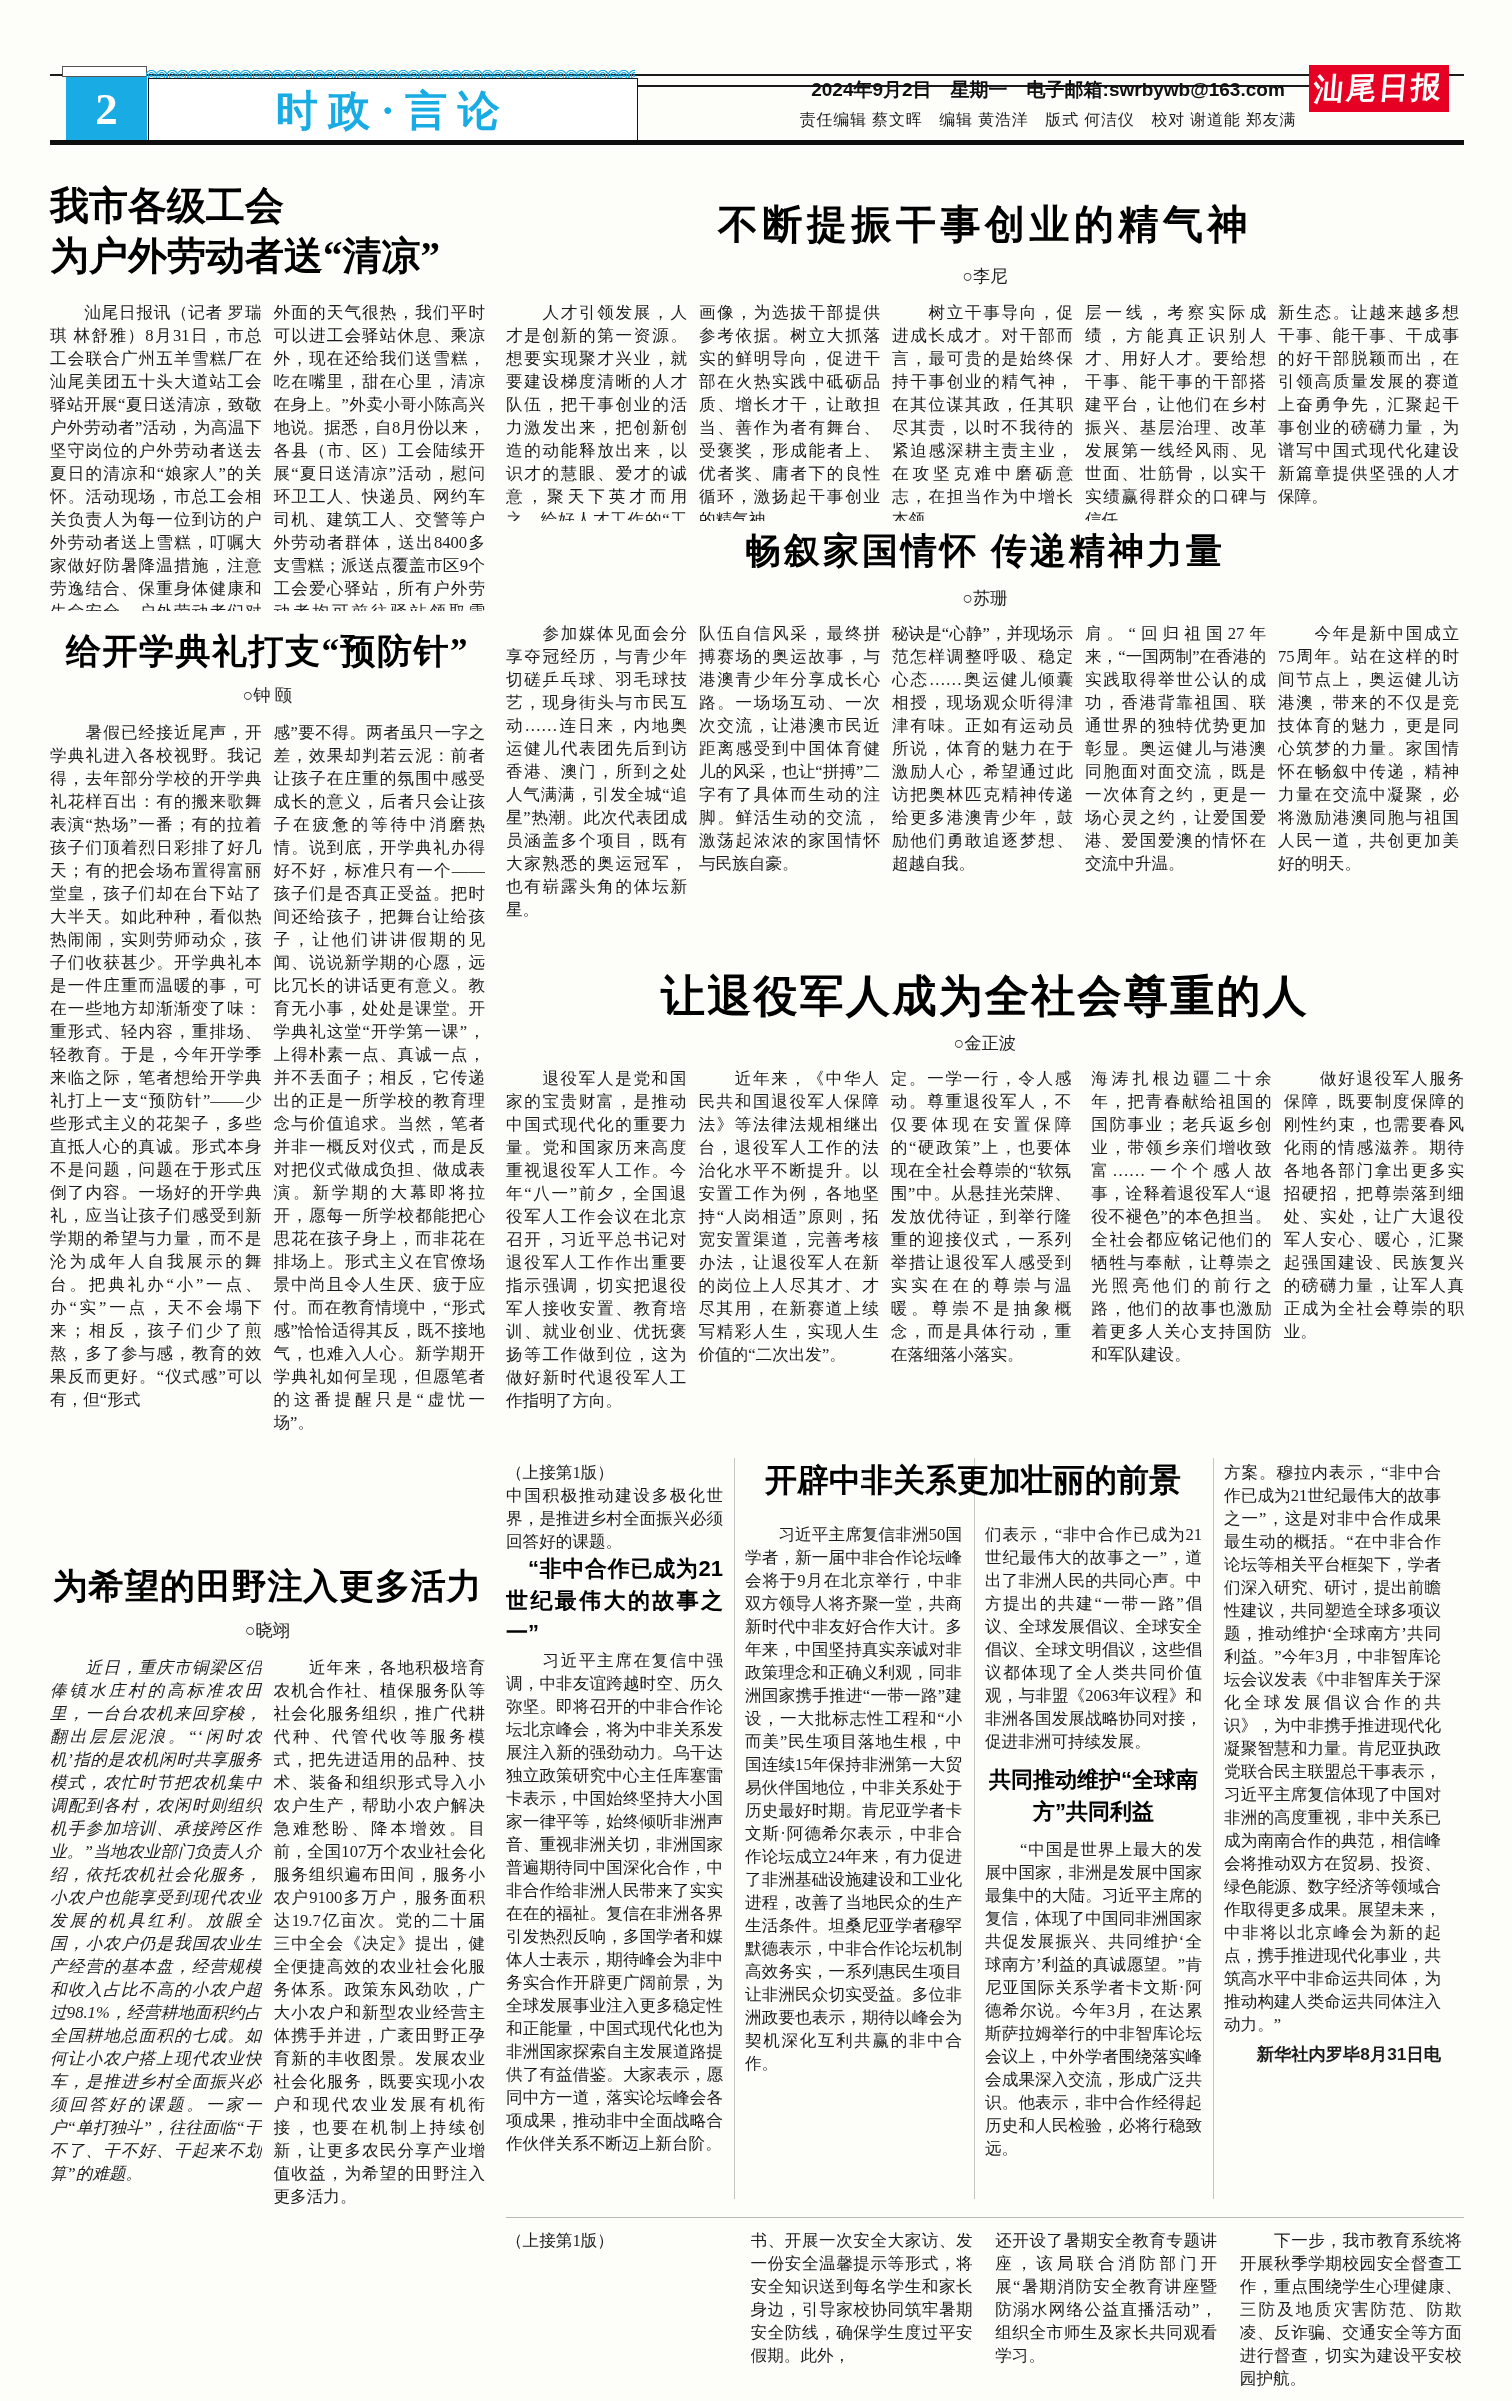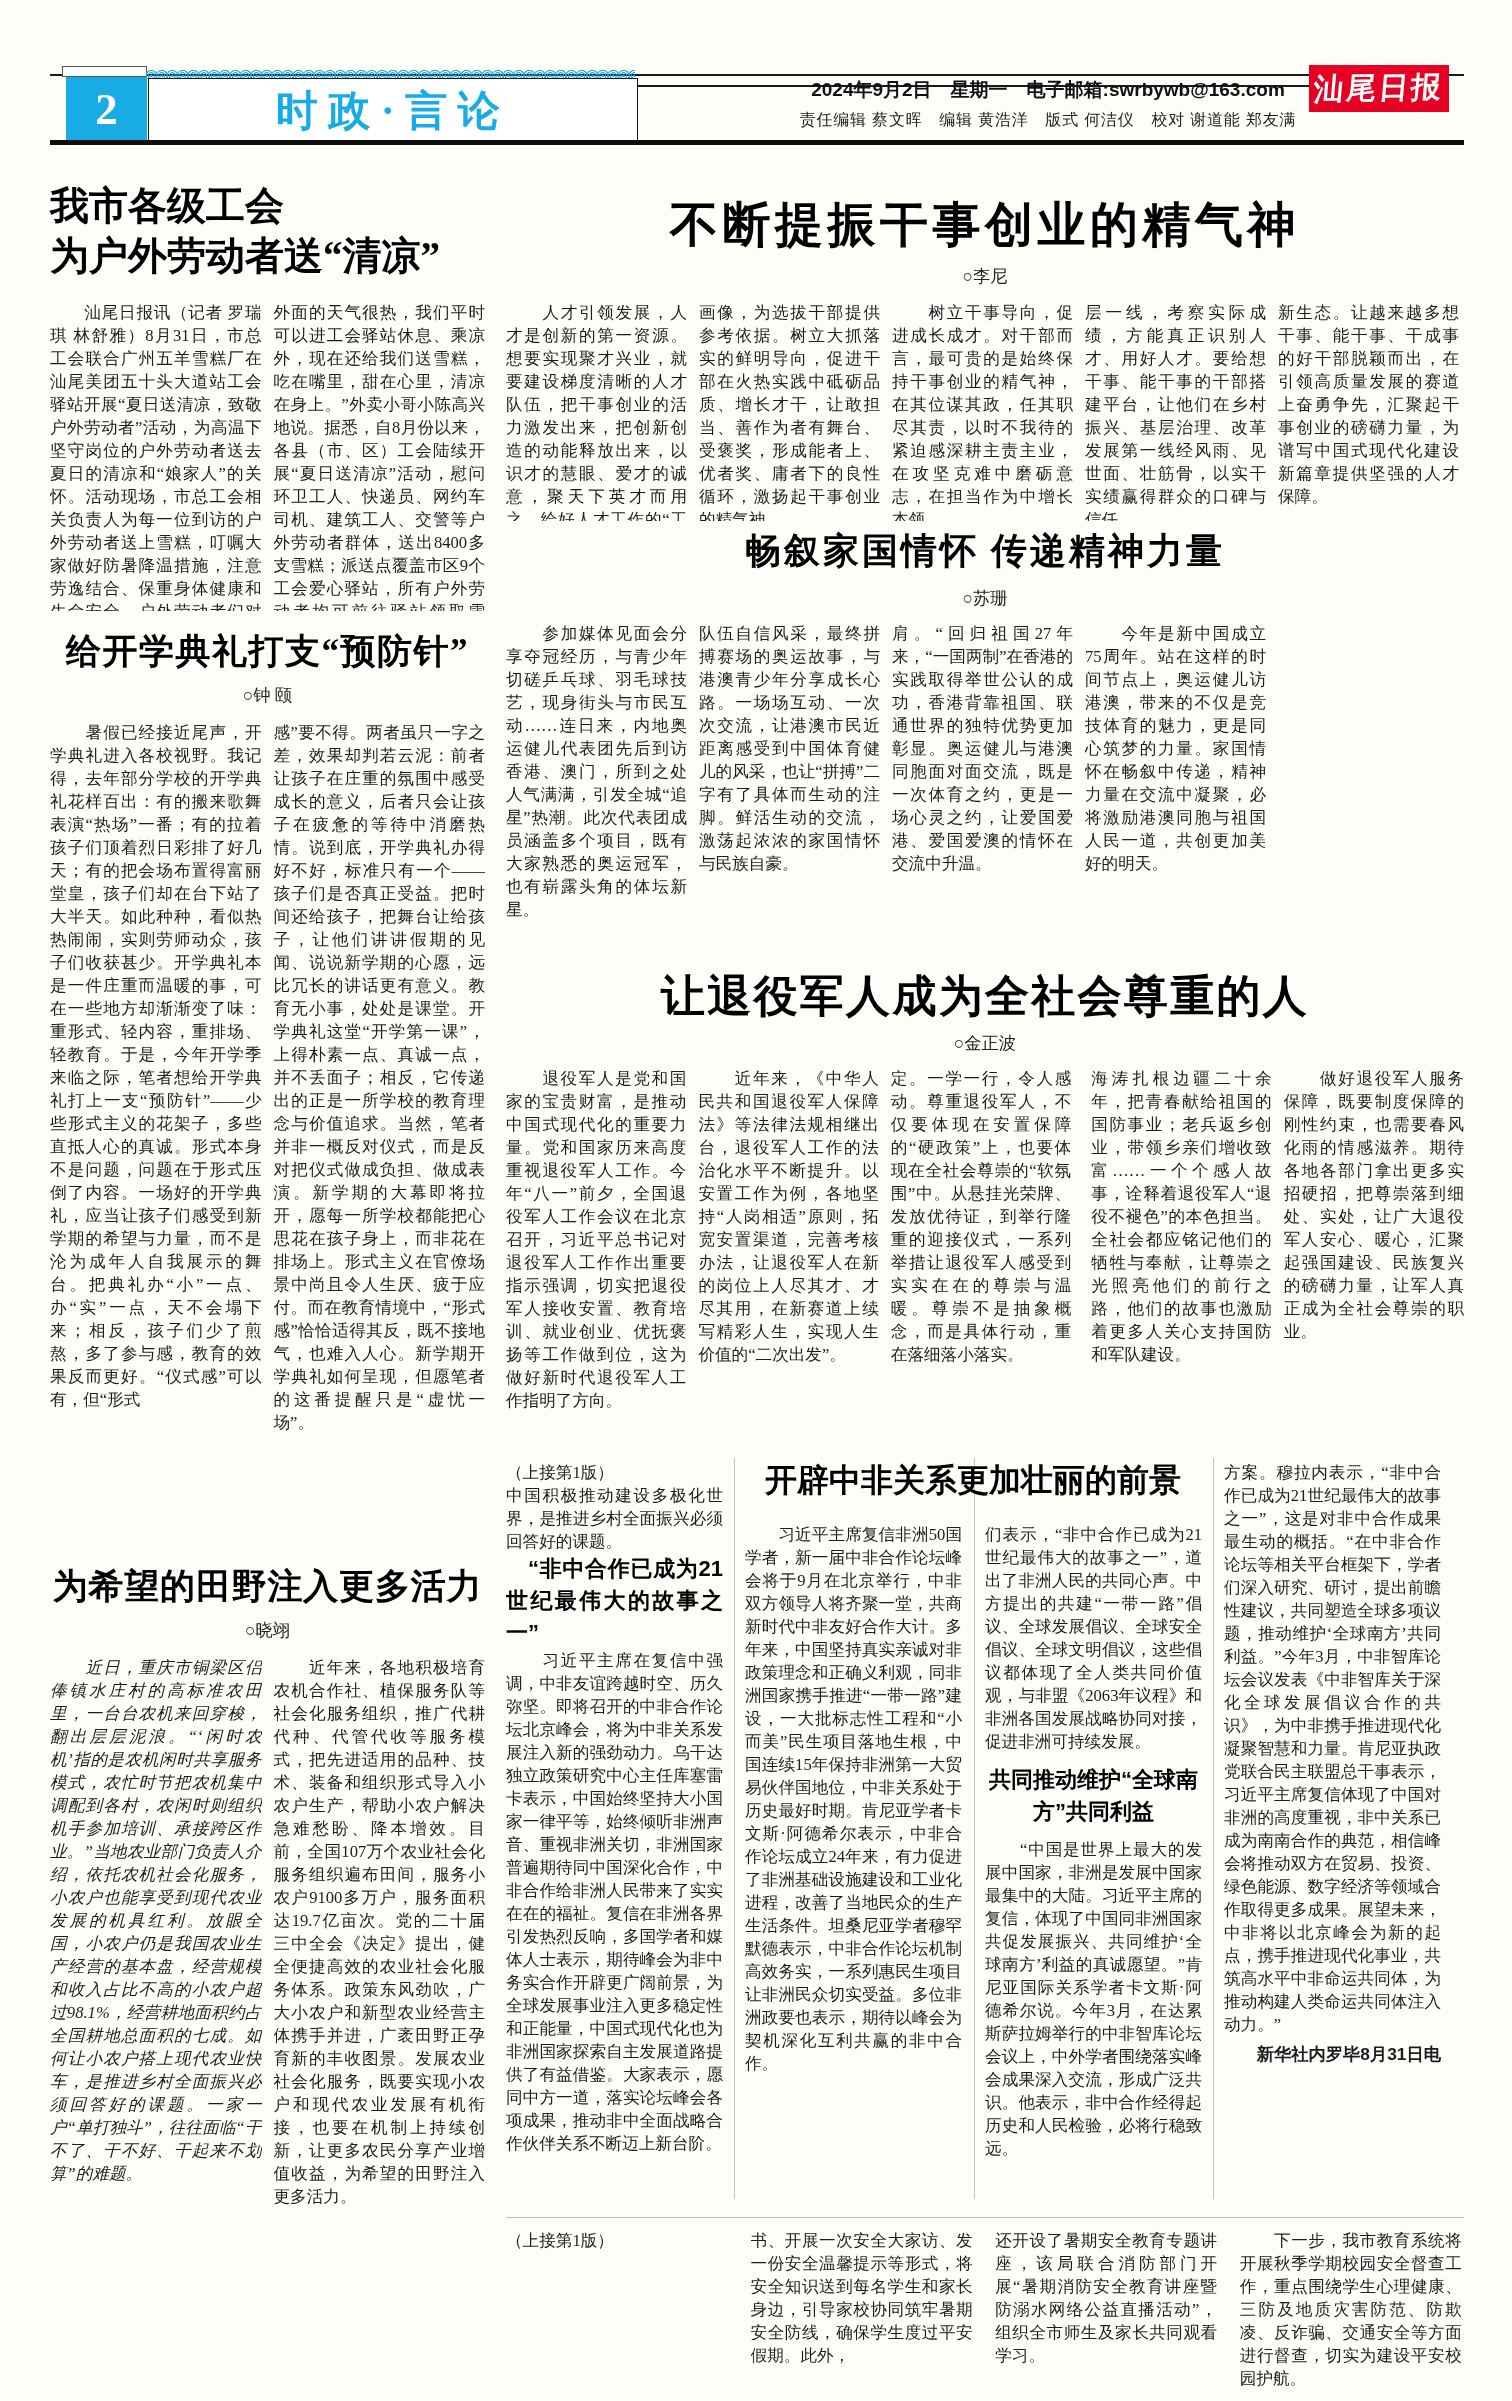--- a/index.html
+++ b/index.html
@@ -76,37 +76,38 @@
       <div>我市各级工会</div>
       <div>为户外劳动者送“清凉”</div>
     </div>
     <div class="cols" style="margin-top:19.6px;gap:12px;">
       <div class="col bodytext" style="width:212px;height:310px;">　　汕尾日报讯（记者 罗瑞琪 林舒雅）8月31日，市总工会联合广州五羊雪糕厂在汕尾美团五十头大道站工会驿站开展“夏日送清凉，致敬户外劳动者”活动，为高温下坚守岗位的户外劳动者送去夏日的清凉和“娘家人”的关怀。活动现场，市总工会相关负责人为每一位到访的户外劳动者送上雪糕，叮嘱大家做好防暑降温措施，注意劳逸结合、保重身体健康和生命安全。户外劳动者们对工会的“送清凉”服务赞不绝口。“现在</div>
       <div class="col bodytext" style="width:212px;height:310px;">外面的天气很热，我们平时可以进工会驿站休息、乘凉外，现在还给我们送雪糕，吃在嘴里，甜在心里，清凉在身上。”外卖小哥小陈高兴地说。据悉，自8月份以来，各县（市、区）工会陆续开展“夏日送清凉”活动，慰问环卫工人、快递员、网约车司机、建筑工人、交警等户外劳动者群体，送出8400多支雪糕；派送点覆盖市区9个工会爱心驿站，所有户外劳动者均可前往驿站领取雪糕。</div>
     </div>
   </div>
 
   <div class="art" style="left:506px;top:197px;width:958px;">
-    <div class="btitle center" style="font-size:48px;line-height:56px;letter-spacing:4.5px;">不断提振干事创业的精气神</div>
+    <div class="btitle center" style="font-size:40px;line-height:56px;letter-spacing:4.5px;">不断提振干事创业的精气神</div>
     <div class="author" style="margin-top:10.5px;">○李尼</div>
     <div class="cols" style="margin-top:13.6px;gap:12px;">
       <div class="col bodytext" style="width:181px;height:220px;">　　人才引领发展，人才是创新的第一资源。想要实现聚才兴业，就要建设梯度清晰的人才队伍，把干事创业的活力激发出来，把创新创造的动能释放出来，以识才的慧眼、爱才的诚意，聚天下英才而用之，绘好人才工作的“工笔画”。</div>
       <div class="col bodytext" style="width:181px;height:220px;">画像，为选拔干部提供参考依据。树立大抓落实的鲜明导向，促进干部在火热实践中砥砺品质、增长才干，让敢担当、善作为者有舞台、受褒奖，形成能者上、优者奖、庸者下的良性循环，激扬起干事创业的精气神。</div>
       <div class="col bodytext" style="width:181px;height:220px;">　　树立干事导向，促进成长成才。对干部而言，最可贵的是始终保持干事创业的精气神，在其位谋其政，任其职尽其责，以时不我待的紧迫感深耕主责主业，在攻坚克难中磨砺意志，在担当作为中增长本领。</div>
       <div class="col bodytext" style="width:181px;height:220px;">层一线，考察实际成绩，方能真正识别人才、用好人才。要给想干事、能干事的干部搭建平台，让他们在乡村振兴、基层治理、改革发展第一线经风雨、见世面、壮筋骨，以实干实绩赢得群众的口碑与信任。</div>
       <div class="col bodytext" style="width:181px;height:220px;">新生态。让越来越多想干事、能干事、干成事的好干部脱颖而出，在引领高质量发展的赛道上奋勇争先，汇聚起干事创业的磅礴力量，为谱写中国式现代化建设新篇章提供坚强的人才保障。</div>
     </div>
   </div>
 
   <div class="art" style="left:506px;top:526px;width:958px;">
     <div class="btitle center" style="font-size:36px;line-height:51px;letter-spacing:3px;">畅叙家国情怀  传递精神力量</div>
     <div class="author" style="margin-top:9px;">○苏珊</div>
     <div class="cols" style="margin-top:12px;gap:12px;">
       <div class="col bodytext" style="width:181px;height:330px;">　　参加媒体见面会分享夺冠经历，与青少年切磋乒乓球、羽毛球技艺，现身街头与市民互动……连日来，内地奥运健儿代表团先后到访香港、澳门，所到之处人气满满，引发全城“追星”热潮。此次代表团成员涵盖多个项目，既有大家熟悉的奥运冠军，也有崭露头角的体坛新星。</div>
       <div class="col bodytext" style="width:181px;height:330px;">队伍自信风采，最终拼搏赛场的奥运故事，与港澳青少年分享成长心路。一场场互动、一次次交流，让港澳市民近距离感受到中国体育健儿的风采，也让“拼搏”二字有了具体而生动的注脚。鲜活生动的交流，激荡起浓浓的家国情怀与民族自豪。</div>
+      <div class="col bodytext" style="width:181px;height:330px;">秘诀是“心静”，并现场示范怎样调整呼吸、稳定心态……奥运健儿倾囊相授，现场观众听得津津有味。正如有运动员所说，体育的魅力在于激励人心，希望通过此访把奥林匹克精神传递给更多港澳青少年，鼓励他们勇敢追逐梦想、超越自我。</div>
       <div class="col bodytext" style="width:181px;height:330px;">肩。“回归祖国27年来，“一国两制”在香港的实践取得举世公认的成功，香港背靠祖国、联通世界的独特优势更加彰显。奥运健儿与港澳同胞面对面交流，既是一次体育之约，更是一场心灵之约，让爱国爱港、爱国爱澳的情怀在交流中升温。</div>
       <div class="col bodytext" style="width:181px;height:330px;">　　今年是新中国成立75周年。站在这样的时间节点上，奥运健儿访港澳，带来的不仅是竞技体育的魅力，更是同心筑梦的力量。家国情怀在畅叙中传递，精神力量在交流中凝聚，必将激励港澳同胞与祖国人民一道，共创更加美好的明天。</div>
     </div>
   </div>
 
   <div class="art" style="left:50px;top:630px;width:435px;">
     <div class="btitle center" style="font-size:35px;line-height:44px;letter-spacing:1.5px;">给开学典礼打支“预防针”</div>
     <div class="author" style="margin-top:9px;">○钟 颐</div>
     <div class="cols" style="margin-top:13.6px;gap:12px;">
       <div class="col bodytext" style="width:212px;height:788px;">　　暑假已经接近尾声，开学典礼进入各校视野。我记得，去年部分学校的开学典礼花样百出：有的搬来歌舞表演“热场”一番；有的拉着孩子们顶着烈日彩排了好几天；有的把会场布置得富丽堂皇，孩子们却在台下站了大半天。如此种种，看似热热闹闹，实则劳师动众，孩子们收获甚少。开学典礼本是一件庄重而温暖的事，可在一些地方却渐渐变了味：重形式、轻内容，重排场、轻教育。于是，今年开学季来临之际，笔者想给开学典礼打上一支“预防针”——少些形式主义的花架子，多些直抵人心的真诚。形式本身不是问题，问题在于形式压倒了内容。一场好的开学典礼，应当让孩子们感受到新学期的希望与力量，而不是沦为成年人自我展示的舞台。把典礼办“小”一点、办“实”一点，天不会塌下来；相反，孩子们少了煎熬，多了参与感，教育的效果反而更好。“仪式感”可以有，但“形式</div>

